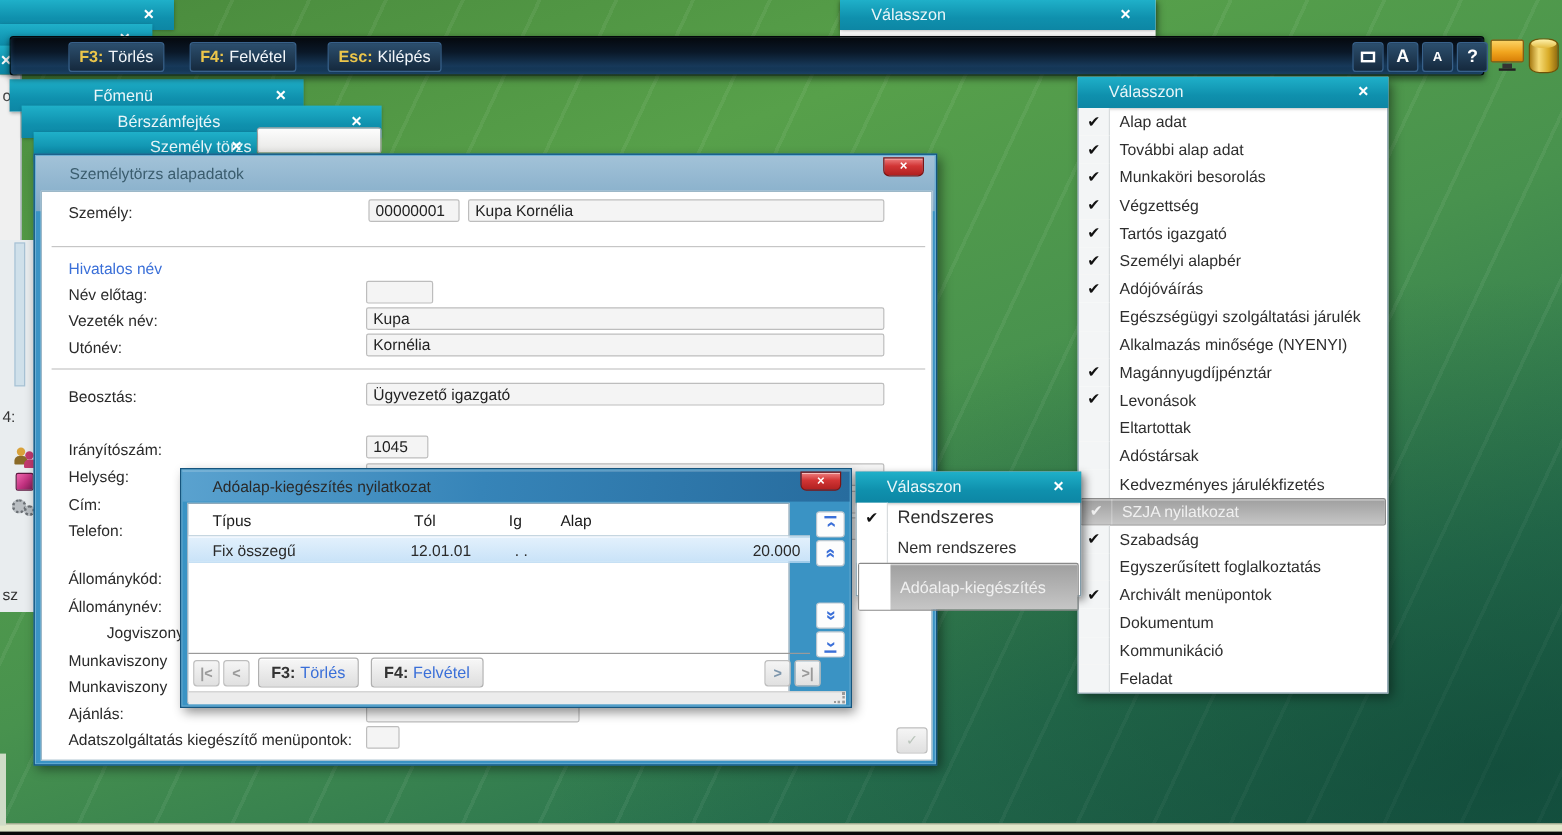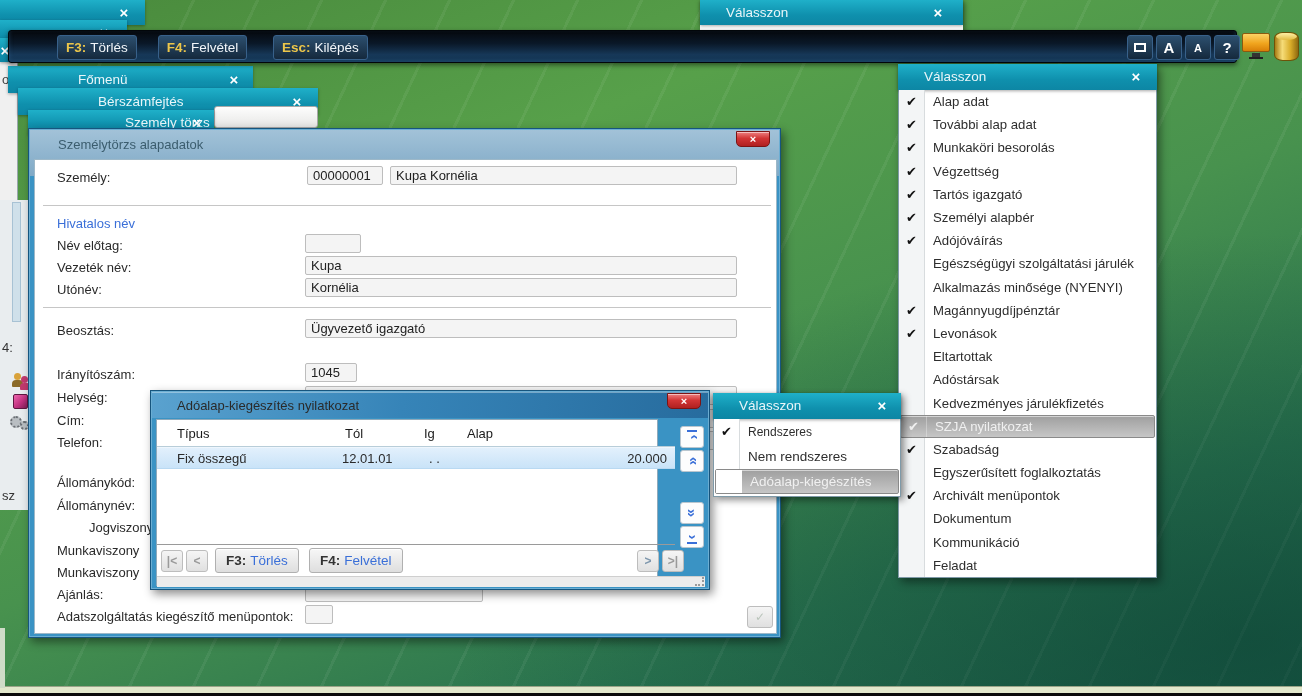--- a/index.html
+++ b/index.html
@@ -444,29 +444,29 @@
   <div class="teal-bar" style="height:26px;line-height:26px;position:relative;margin:-1px -1px 0;">
     <span class="teal-title">Válasszon</span>
     <span class="xbtn" style="right:8px;line-height:26px;">×</span>
   </div>
   <div>
 
   <div class="mitem checked" style="height:25px;">
         <span class="chkcol" style="background:#fff;">
           <span class="chk"></span>
         </span>
-        <span class="mlabel" style="font-size:12px;">Rendszeres</span>
+        <span class="mlabel" style="font-size:15px;">Rendszeres</span>
       </div>
       <div class="mitem" style="height:25px;text-align:center;">
         <span class="chkcol" style="background:#fff;">
           <span class="chk"></span>
         </span>
         <span class="mlabel" style="font-size:13.5px;">Nem rendszeres</span>
       </div>
-      <div class="mitem selected" style="height:25px;">
+      <div class="mitem selected" style="height:40px;">
         <span class="chkcol" style="background:#fff;">
           <span class="chk"></span>
         </span>
         <span class="mlabel" style="font-size:13.5px;">Adóalap-kiegészítés</span>
       </div>
     </div>
 </div>
 
 <div class="abs" style="left:0;top:686px;width:1302px;height:8px;background:#e2e8cc;border-top:1px solid #9aa488;"></div>
 <div class="abs" style="left:0;top:693px;width:1302px;height:3px;background:#0a0a0a;"></div>

